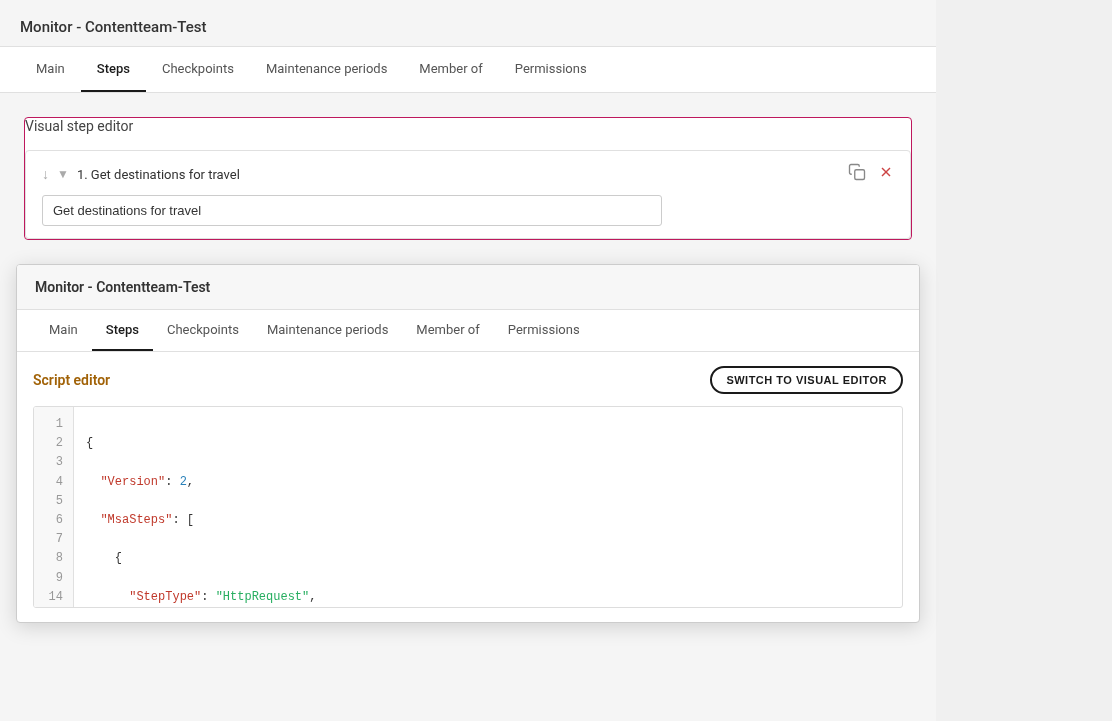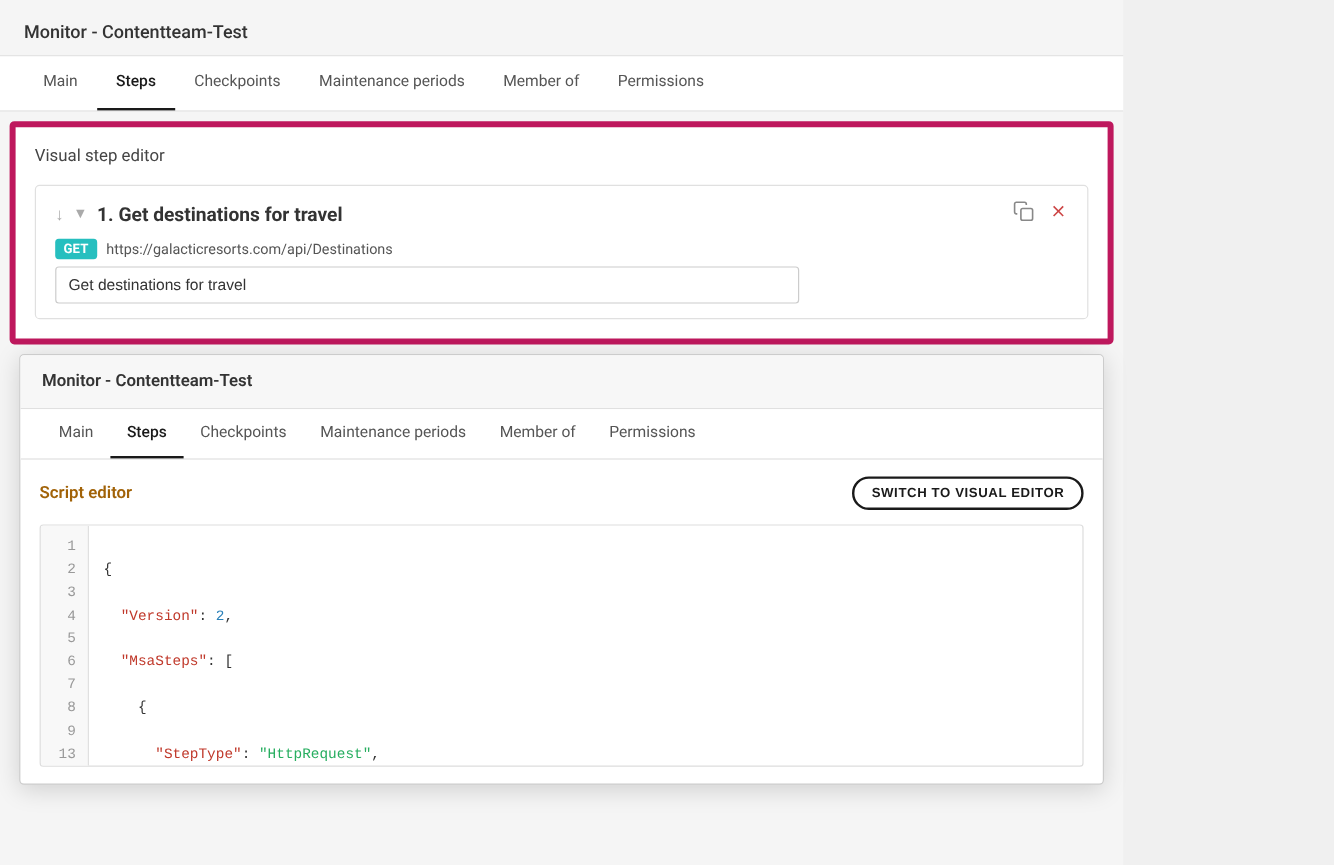--- a/index.html
+++ b/index.html
@@ -45,24 +45,24 @@
     }
     .tab-item.active {
       color: #1a1a1a;
       border-bottom: 2px solid #1a1a1a;
       font-weight: 500;
     }
 
     
     .editor-section {
       background: #fff;
-      margin: 8px;
-      border: 5px solid #be185d;
+      margin: 24px;
+      border: 1px solid #be185d;
       border-radius: 4px;
-      padding: 16px;
+      padding: 0;
     }
 
     .editor-header {
       display: flex;
       justify-content: space-between;
       align-items: center;
       margin-bottom: 16px;
     }
 
     .editor-title {
@@ -109,22 +109,22 @@
       cursor: grab;
     }
 
     .step-collapse {
       color: #aaa;
       cursor: pointer;
       font-size: 12px;
     }
 
     .step-title {
-      font-size: 16px;
-      font-weight: 700;
+      font-size: 13px;
+      font-weight: 400;
       color: #333;
     }
 
     .step-header-right {
       display: flex;
       gap: 12px;
       align-items: center;
     }
 
     .copy-icon, .delete-icon {
@@ -330,24 +330,20 @@
             </svg>
           </span>
           <span class="delete-icon">
             <svg width="16" height="16" viewBox="0 0 24 24" fill="none" stroke="#cc4444" stroke-width="2">
               <line x1="18" y1="6" x2="6" y2="18"></line>
               <line x1="6" y1="6" x2="18" y2="18"></line>
             </svg>
           </span>
         </div>
       </div>
-      <div style="display:flex;align-items:center;gap:8px;margin-bottom:6px;">
-        <span class="get-badge">GET</span>
-        <span class="step-url">https://galacticresorts.com/api/Destinations</span>
-      </div>
       <input class="step-desc-input" type="text" value="Get destinations for travel" style="">
     </div>
   </div>
 
   <div class="inner-window">
 
     <div class="inner-title-bar">
       <span>Monitor - Contentteam-Test</span>
     </div>
 
@@ -371,21 +367,21 @@
           <div class="line-numbers">
             <div>1</div>
             <div>2</div>
             <div>3</div>
             <div>4</div>
             <div>5</div>
             <div>6</div>
             <div>7</div>
             <div>8</div>
             <div>9</div>
-            <div>13</div>
+            <div>14</div>
             <div>11</div>
 
           </div>
           <div class="code-lines">
 <div class="code-line"><span class="json-brace">{</span></div>
 <div class="code-line">  <span class="json-key">"Version"</span>: <span class="json-num">2</span>,</div>
 <div class="code-line">  <span class="json-key">"MsaSteps"</span>: <span class="json-bracket">[</span></div>
 <div class="code-line">    <span class="json-brace">{</span></div>
 <div class="code-line">      <span class="json-key">"StepType"</span>: <span class="json-str">"HttpRequest"</span>,</div>
 

